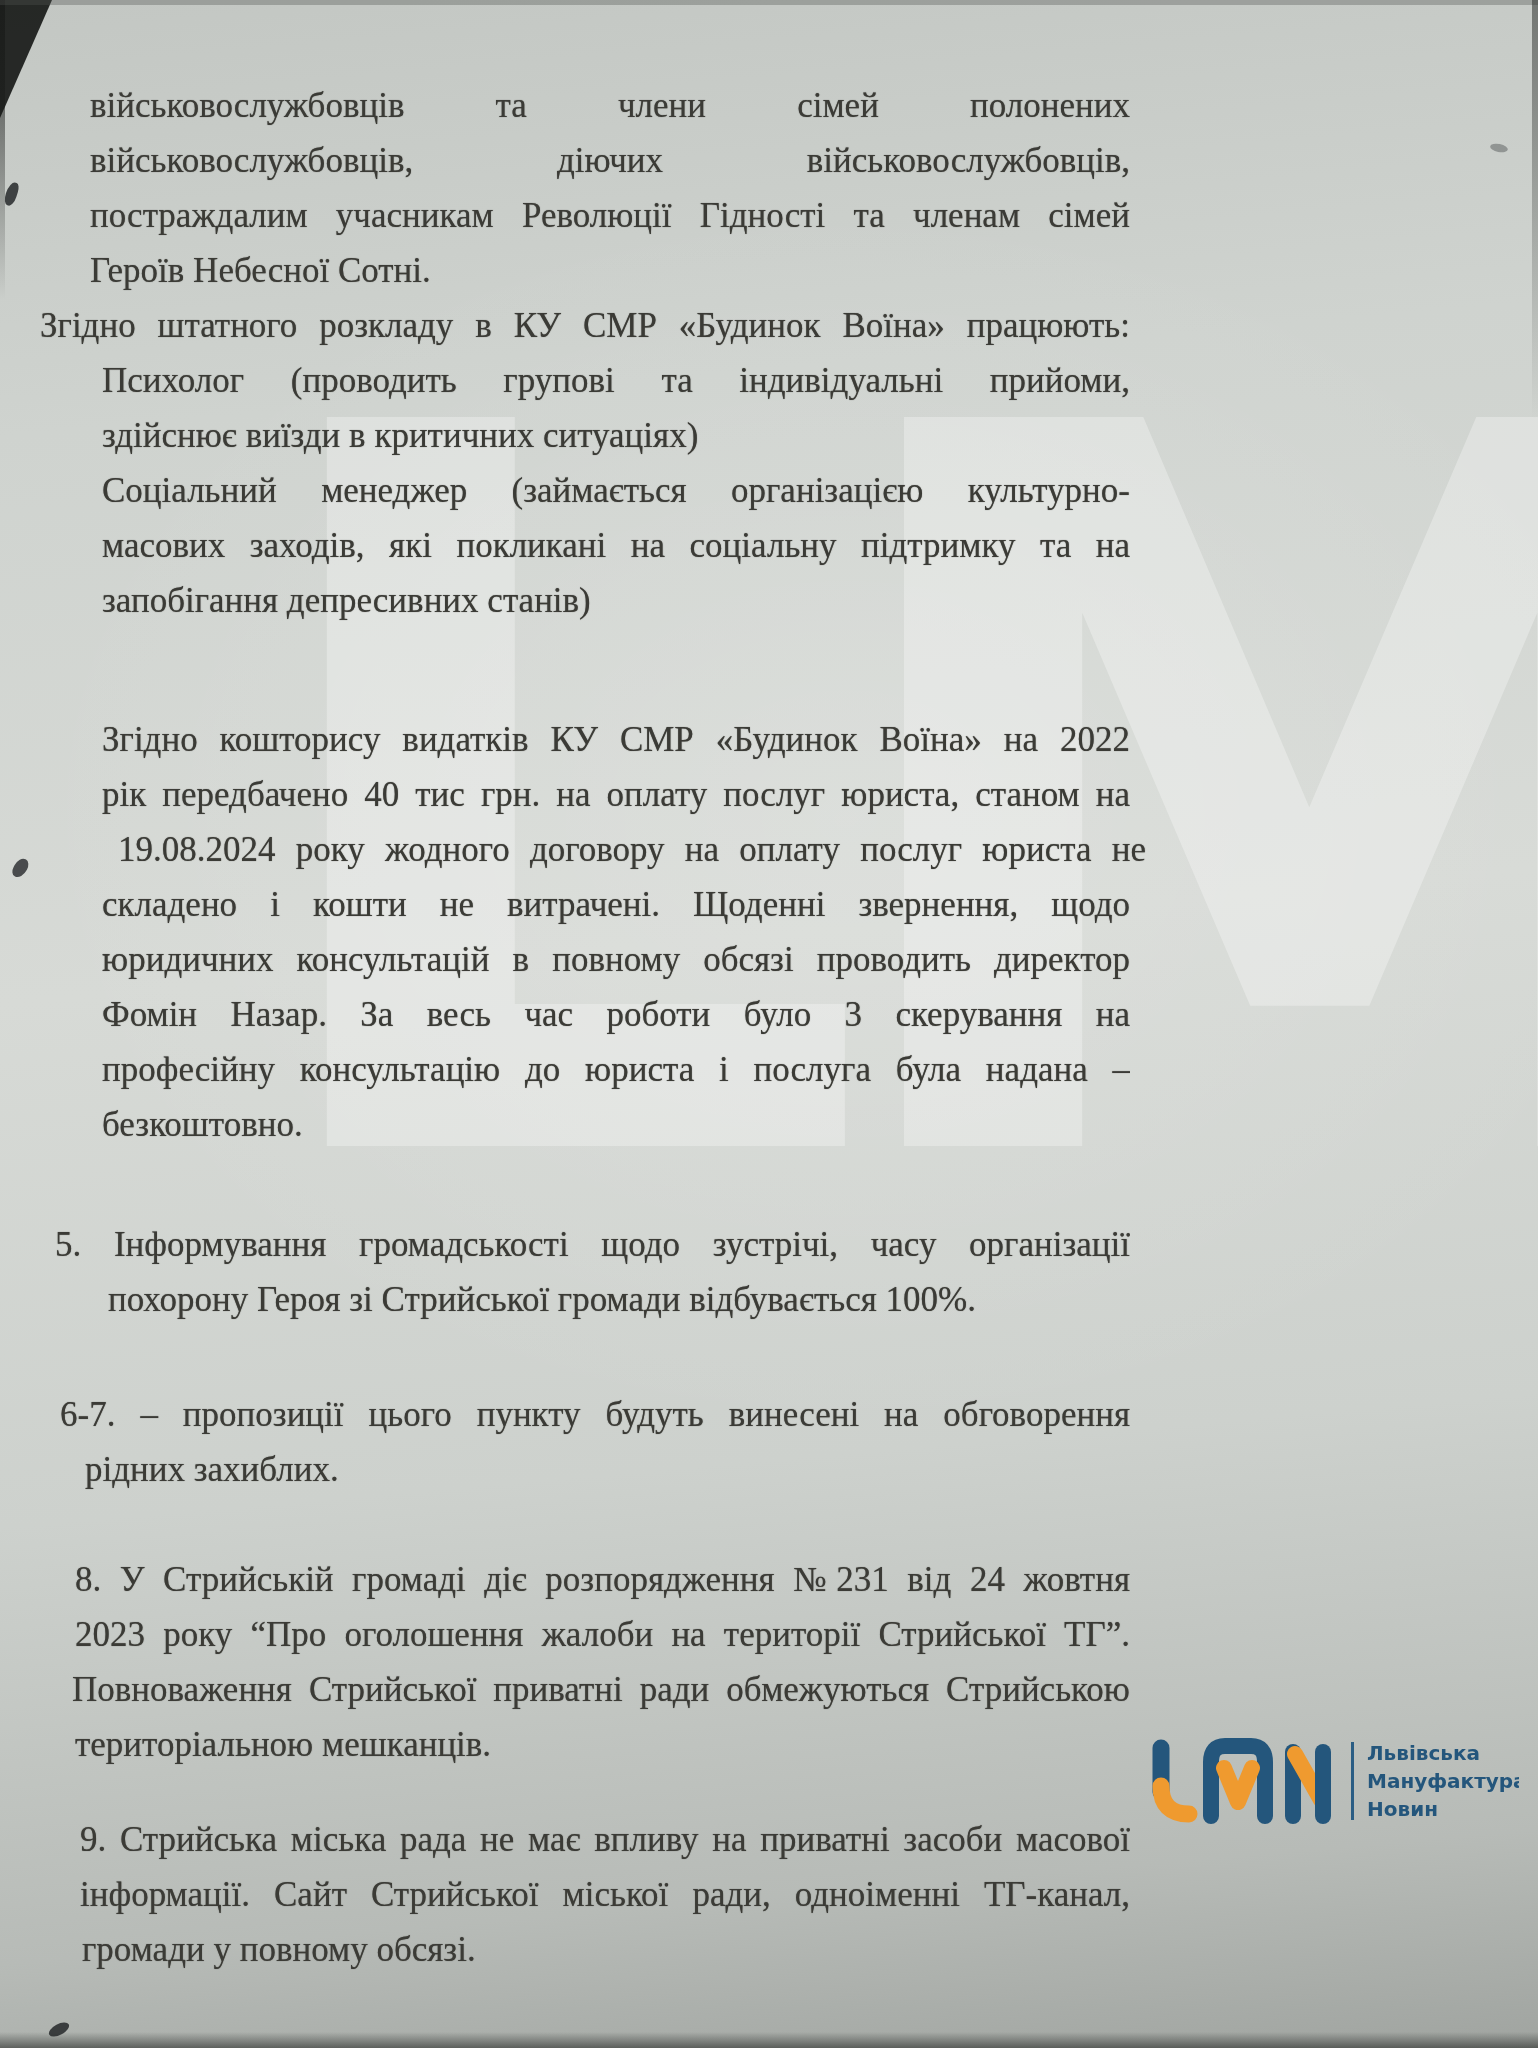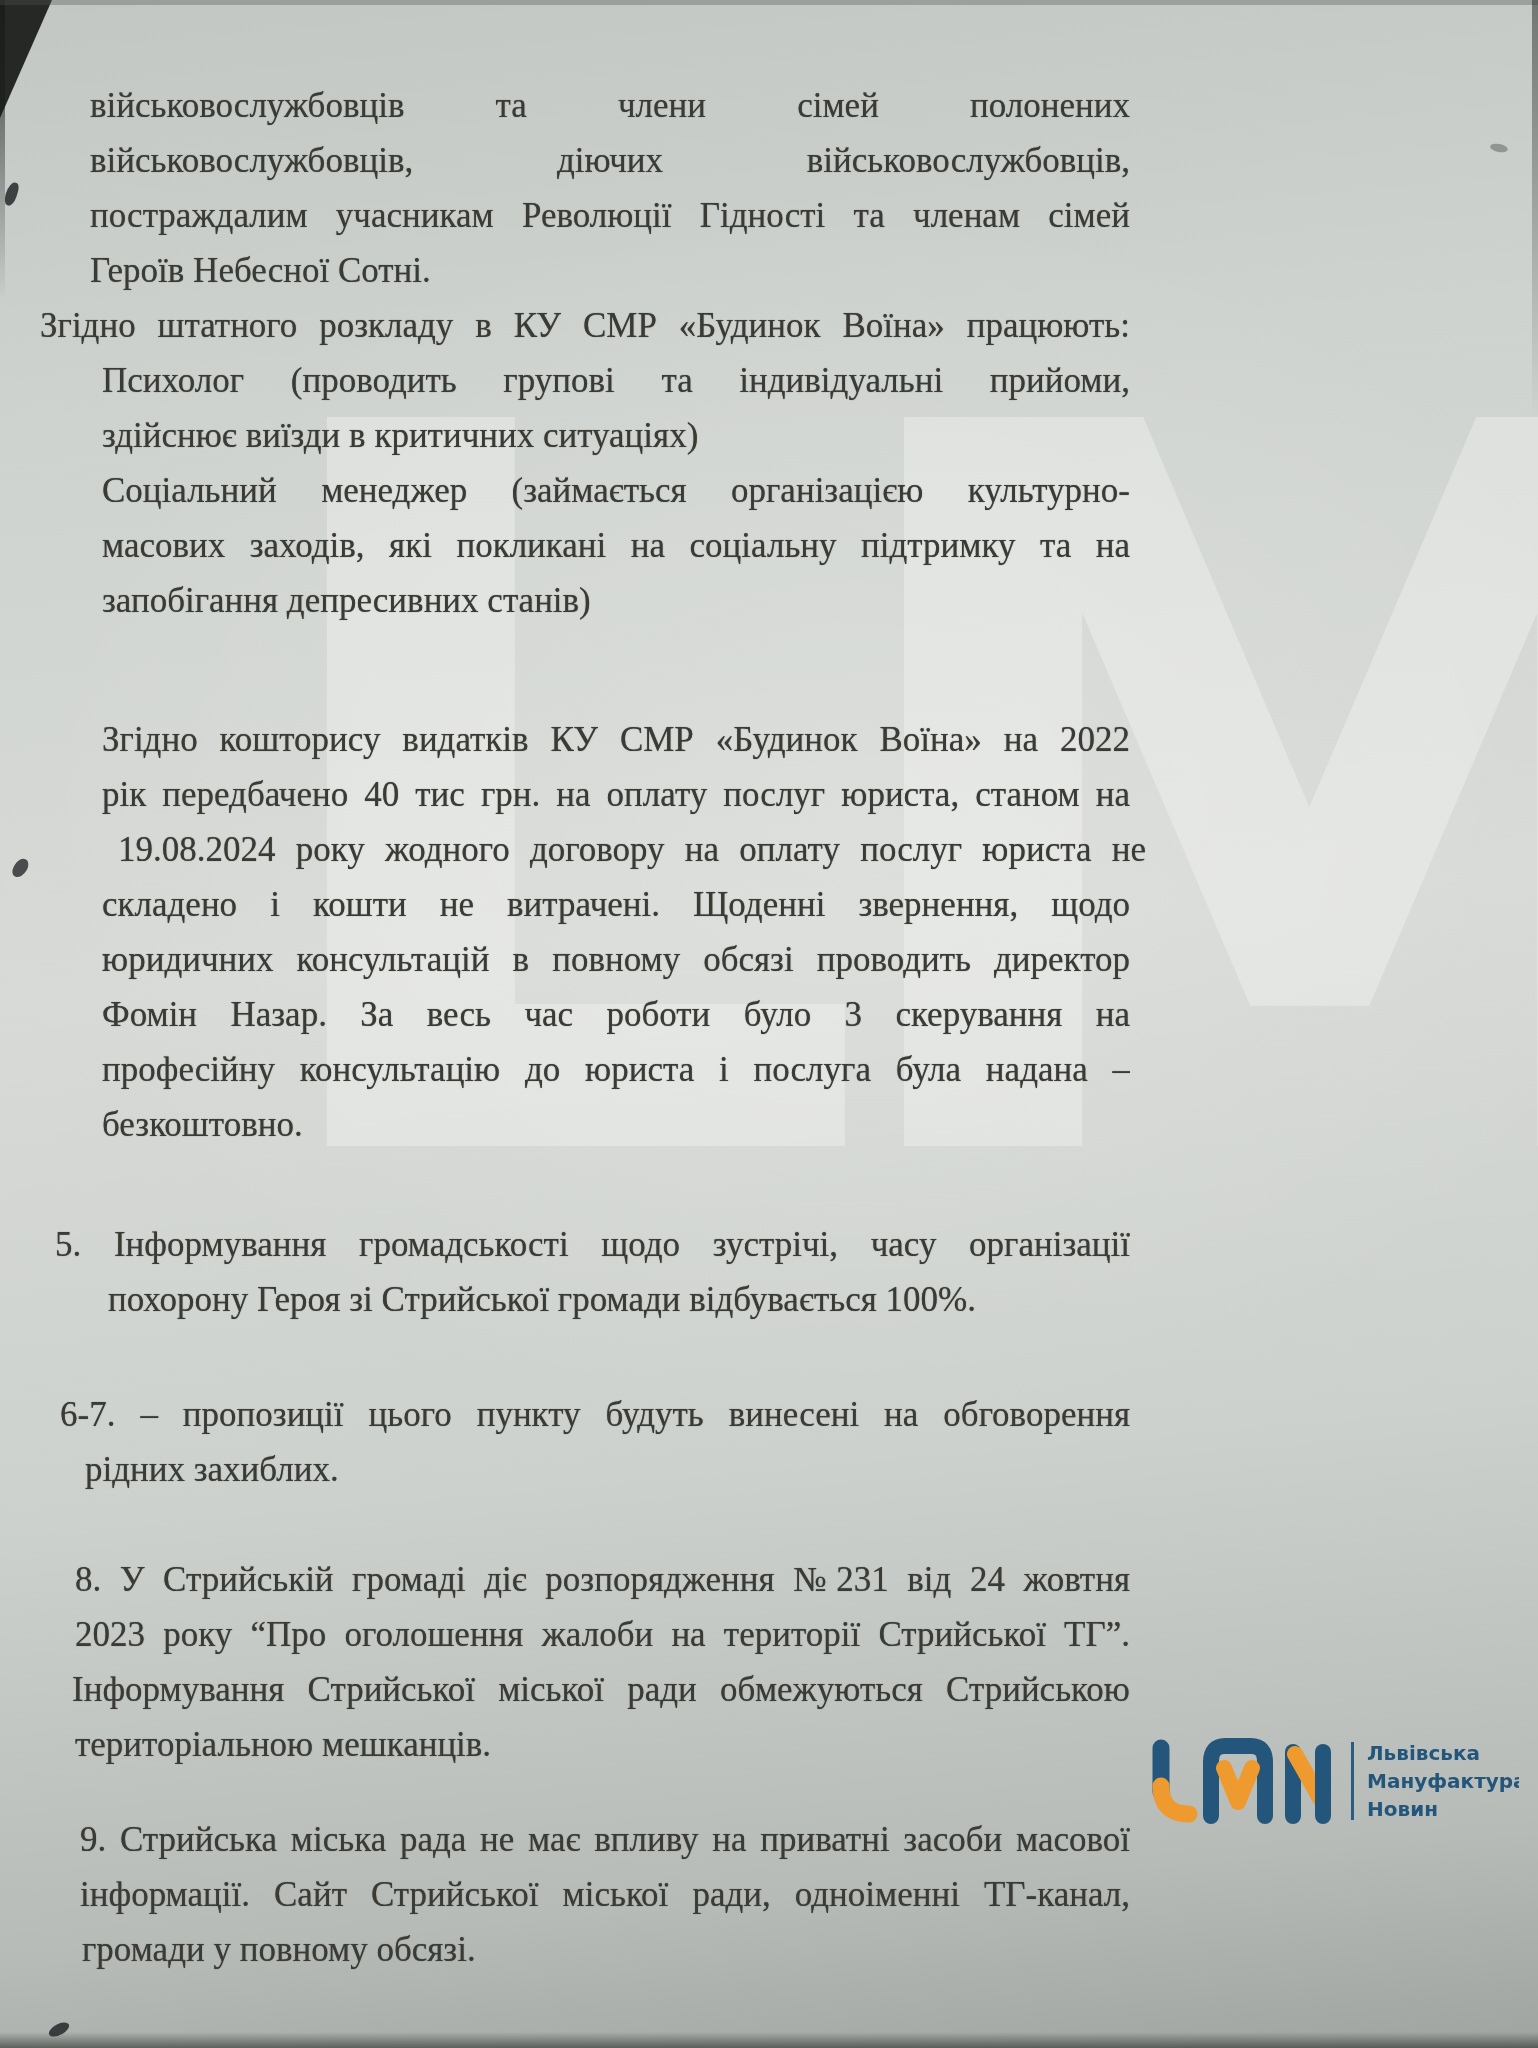--- a/index.html
+++ b/index.html
@@ -91,21 +91,21 @@
     </div>
 
     <div class="p7">
       <div class="ln jl" style="margin-left:-30px;width:1070px">6-7. – пропозиції цього пункту будуть винесені на обговорення</div>
       <div class="ln" style="margin-left:-5px;width:1045px">рідних захиблих.</div>
     </div>
 
     <div class="p8">
       <div class="ln jl" style="margin-left:-15px;width:1055px">8. У Стрийській громаді діє розпорядження №231 від 24 жовтня</div>
       <div class="ln jl" style="margin-left:-15px;width:1055px">2023 року “Про оголошення жалоби на території Стрийської ТГ”.</div>
-      <div class="ln jl" style="margin-left:-18px;width:1058px">Інформування Стрийської міської ради обмежуються Стрийською</div>
+      <div class="ln jl" style="margin-left:-18px;width:1058px">Повноваження Стрийської приватні ради обмежуються Стрийською</div>
       <div class="ln" style="margin-left:-15px;width:1055px">територіальною мешканців.</div>
     </div>
 
     <div>
       <div class="ln jl" style="margin-left:-10px;width:1050px">9. Стрийська міська рада не має впливу на приватні засоби масової</div>
       <div class="ln jl" style="margin-left:-10px;width:1050px">інформації. Сайт Стрийської міської ради, одноіменні ТГ-канал,</div>
       <div class="ln" style="margin-left:-8px;width:1048px">громади у повному обсязі.</div>
     </div>
 
   </div>

